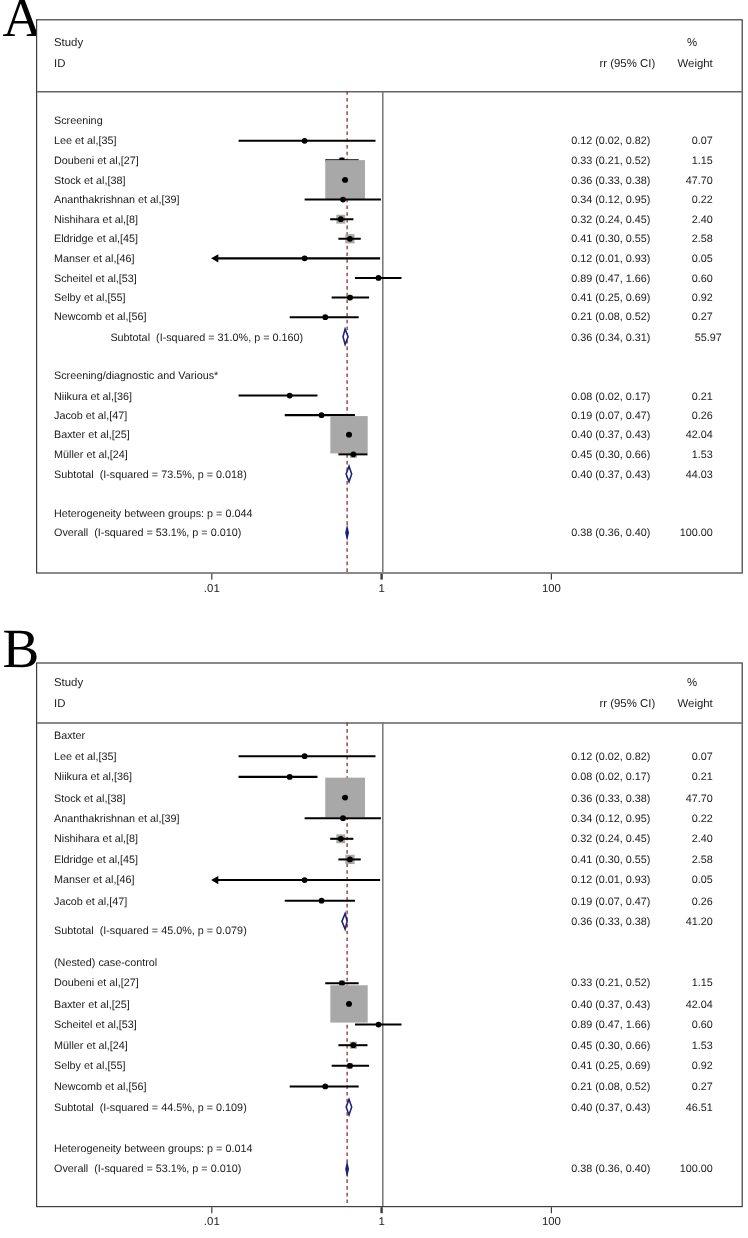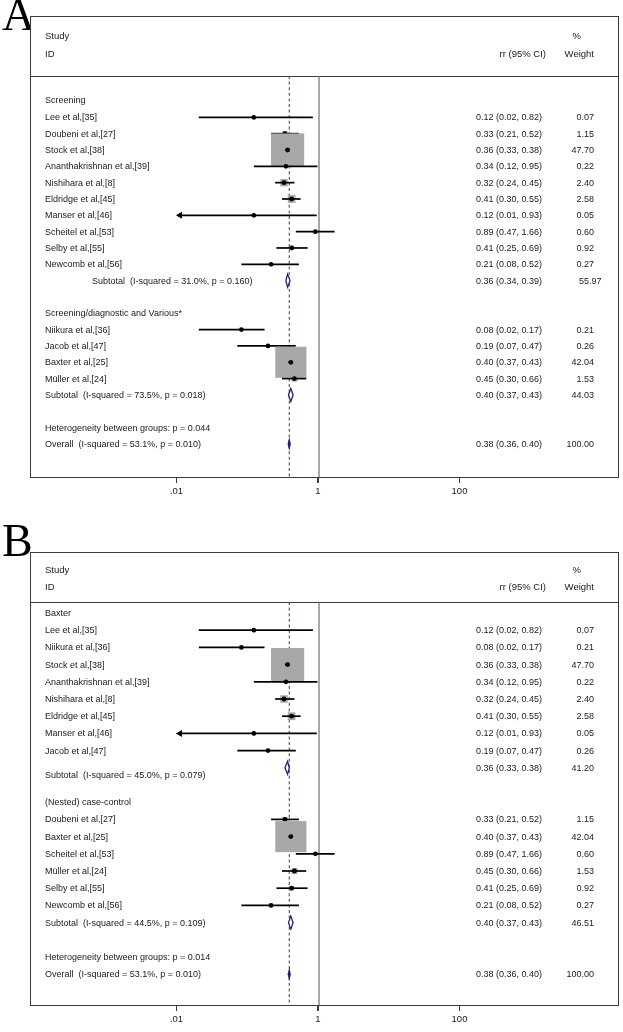--- a/index.html
+++ b/index.html
@@ -101,21 +101,21 @@
           <div class="lbl" style="left: 14px; top: 208.64px;">Scheitel et al,[53]</div>
           <div class="val" style="left: 445px; top: 208.64px;">0.89 (0.47, 1.66)</div>
           <div class="val wt" style="left: 512px; top: 208.64px; width: 51px;">0.60</div>
           <div class="lbl" style="left: 14px; top: 224.97px;">Selby et al,[55]</div>
           <div class="val" style="left: 445px; top: 224.97px;">0.41 (0.25, 0.69)</div>
           <div class="val wt" style="left: 512px; top: 224.97px; width: 51px;">0.92</div>
           <div class="lbl" style="left: 14px; top: 241.3px;">Newcomb et al,[56]</div>
           <div class="val" style="left: 445px; top: 241.3px;">0.21 (0.08, 0.52)</div>
           <div class="val wt" style="left: 512px; top: 241.3px; width: 51px;">0.27</div>
           <div class="lbl" style="left: 14px; top: 257.63px; margin-left: 47px;">Subtotal  (I-squared = 31.0%, p = 0.160)</div>
-          <div class="val" style="left: 445px; top: 257.63px;">0.36 (0.34, 0.39)</div>
+          <div class="val" style="left: 445px; top: 257.63px;">0.36 (0.34, 0.31)</div>
           <div class="val wt" style="left: 512px; top: 257.63px; width: 51px; padding-left: 36px;">55.97</div>
           <div class="lbl" style="left: 14px; top: 290.29px;">Screening/diagnostic and Various*</div>
           <div class="lbl" style="left: 14px; top: 306.62px;">Niikura et al,[36]</div>
           <div class="val" style="left: 445px; top: 306.62px;">0.08 (0.02, 0.17)</div>
           <div class="val wt" style="left: 512px; top: 306.62px; width: 51px;">0.21</div>
           <div class="lbl" style="left: 14px; top: 322.95px;">Jacob et al,[47]</div>
           <div class="val" style="left: 445px; top: 322.95px;">0.19 (0.07, 0.47)</div>
           <div class="val wt" style="left: 512px; top: 322.95px; width: 51px;">0.26</div>
           <div class="lbl" style="left: 14px; top: 339.28px;">Baxter et al,[25]</div>
           <div class="val" style="left: 445px; top: 339.28px;">0.40 (0.37, 0.43)</div>

